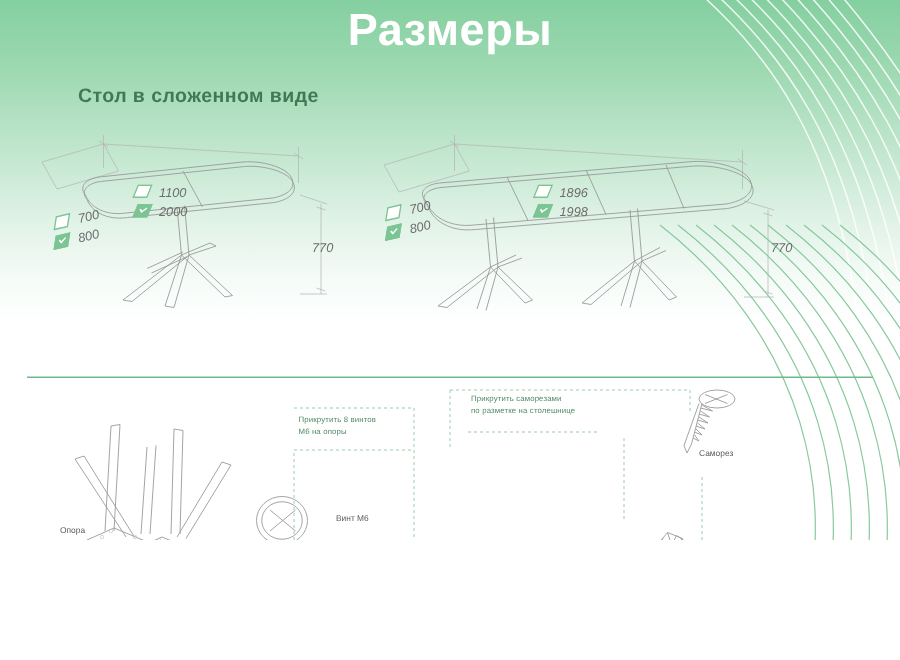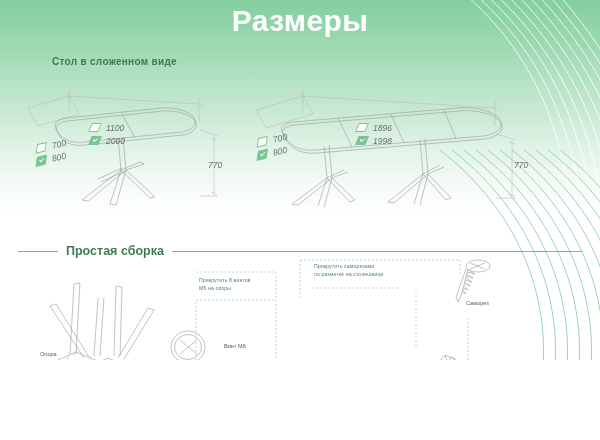--- a/index.html
+++ b/index.html
@@ -17,21 +17,21 @@
     overflow:hidden;
   }
   .header-swirl{position:absolute;right:-20px;top:-40px;width:230px;height:300px;}
   .title{
     position:absolute;left:0;top:4px;width:600px;text-align:center;
     font-size:30px;font-weight:bold;color:#ffffff;letter-spacing:.4px;
   }
 
   
   .sec-head{
-    position:absolute;font-size:10px;font-weight:bold;color:#3f7a55;
+    position:absolute;font-size:13px;font-weight:bold;color:#3f7a55;
     letter-spacing:.3px;white-space:nowrap;
   }
   #head-folded{left:52px;top:56px;}
   #head-unfolded{left:313px;top:56px;}
 
   
   .optgroup{position:absolute;margin-top:48px;}
   .optrow{display:flex;align-items:center;height:11px;margin-bottom:2px;}
   .chk{
     width:8px;height:7px;border:1px solid #7cc494;background:#fff;
@@ -289,21 +289,20 @@
       <span class="chk on"></span>
       <span class="optlabel">800</span>
     </div>
   </div>
 
   <div class="dimval" id="h-left">770</div>
   <div class="dimval" id="h-right">770</div>
 
   <div class="divider">
     <span class="ln left"></span>
-    <span class="dv-title">Простая сборка</span>
     <span class="ln right"></span>
   </div>
 
   <div id="assembly">
 
     <svg style="position:absolute;left:0;top:0;" width="600" height="182" viewBox="0 0 600 182">
       <g class="ln-dash">
         <path d="M100 110 L 100 142 L 196 142 L 196 42"></path>
         <path d="M140 110 L 140 130 L 185 130"></path>
         <path d="M196 42 L 276 42"></path>

